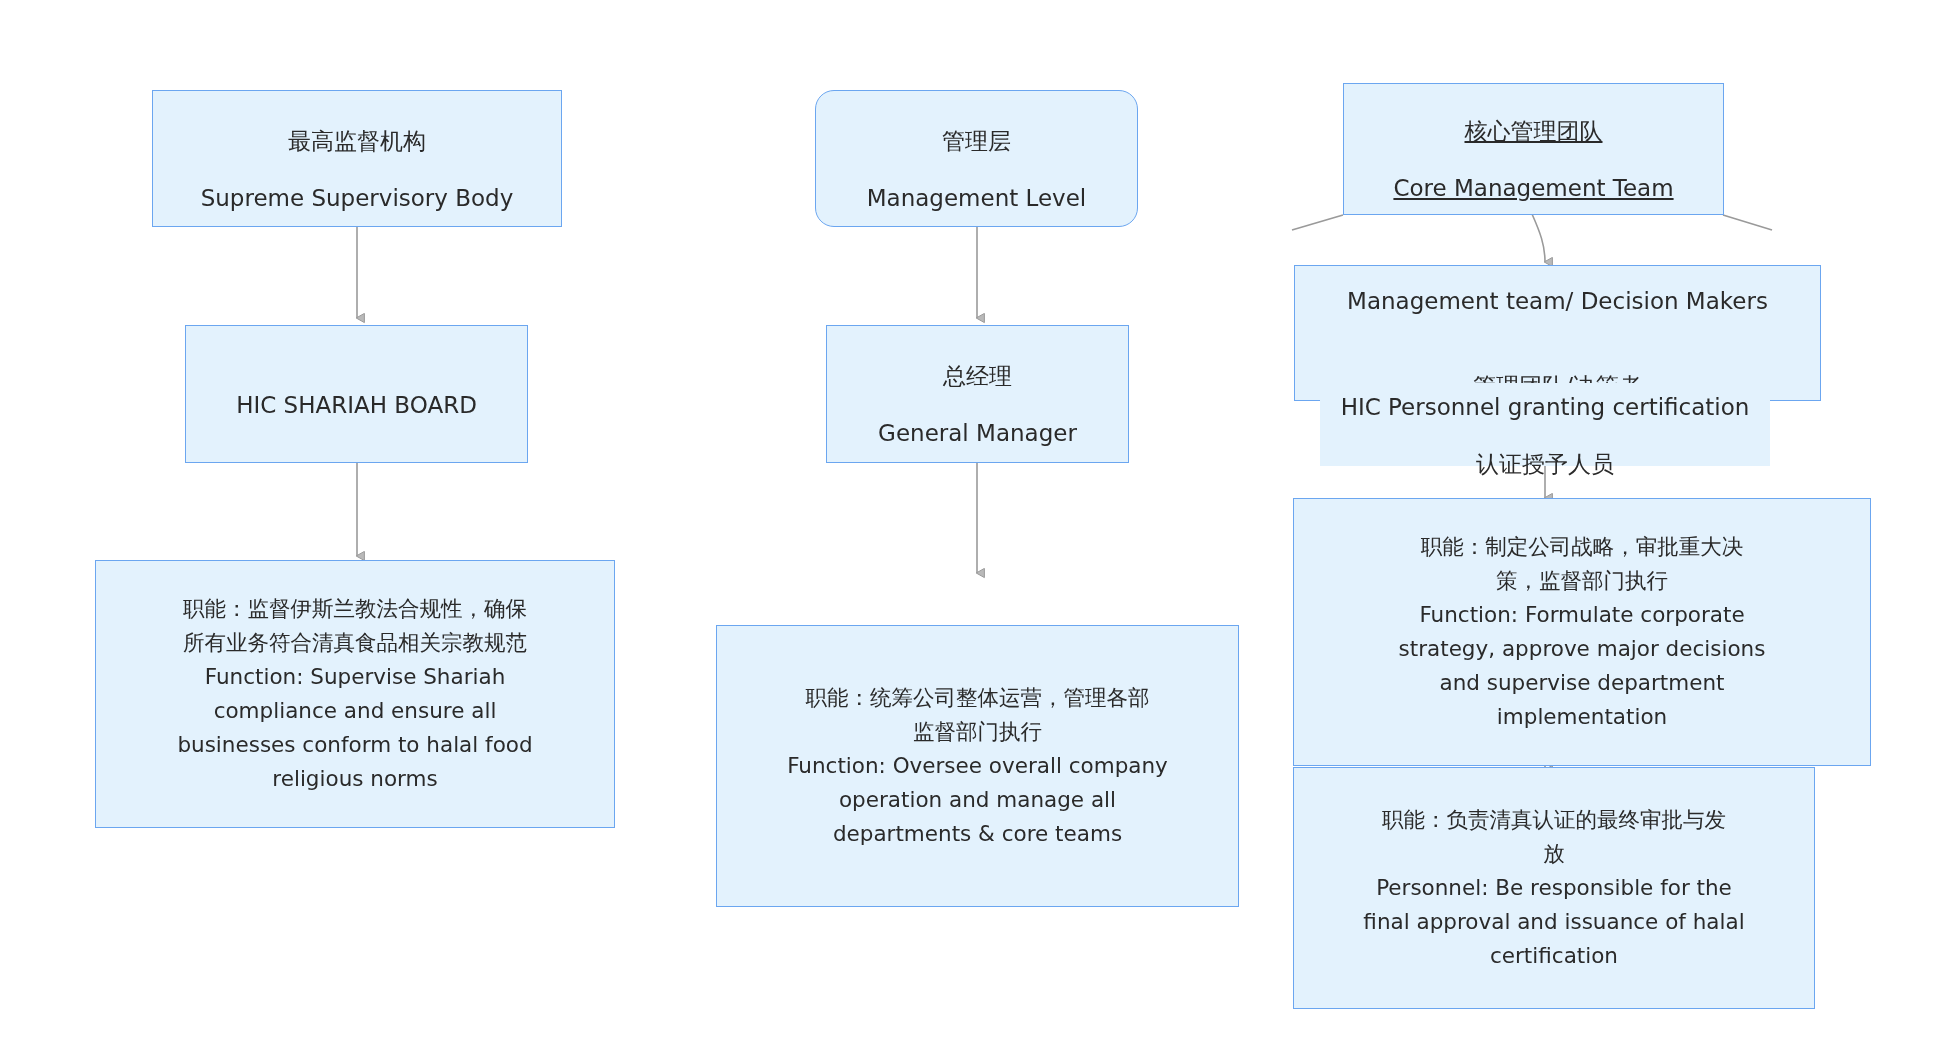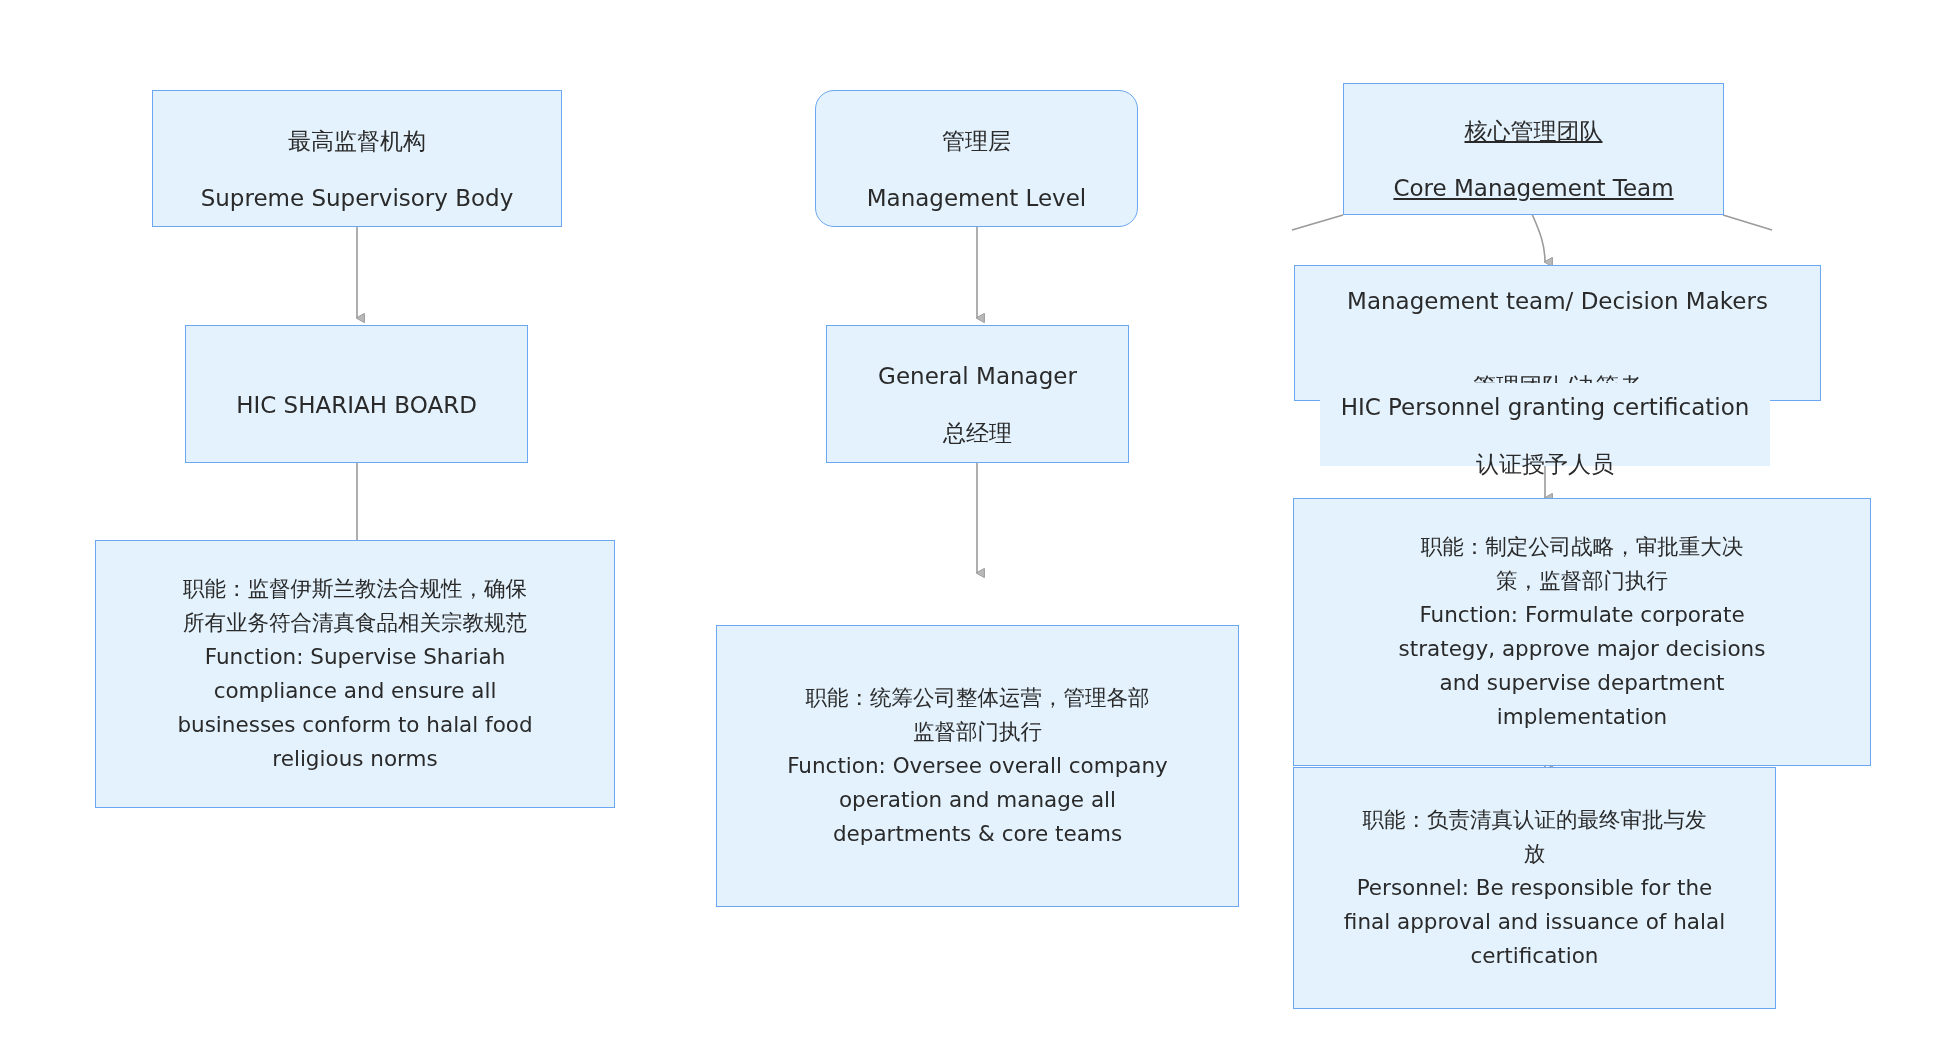--- a/index.html
+++ b/index.html
@@ -86,37 +86,37 @@
 
   <div class="node" style="left:152px; top:90px; width:410px; height:137px;">
     <span class="line t22">最高监督机构</span>
     <span class="line t22">Supreme Supervisory Body</span>
   </div>
 
   <div class="node" style="left:185px; top:325px; width:343px; height:138px;">
     <span class="line t22">HIC SHARIAH BOARD</span>
   </div>
 
-  <div class="node" style="left:95px; top:540px; width:520px; height:268px;">
+  <div class="node" style="left:95px; top:560px; width:520px; height:268px;">
     <span class="line t21">职能：监督伊斯兰教法合规性，确保</span>
     <span class="line t21">所有业务符合清真食品相关宗教规范</span>
     <span class="line t21">Function: Supervise Shariah</span>
     <span class="line t21">compliance and ensure all</span>
     <span class="line t21">businesses conform to halal food</span>
     <span class="line t21">religious norms</span>
   </div>
 
   <div class="node" style="left:815px; top:90px; width:323px; height:137px;border-radius:19px;">
     <span class="line t22">管理层</span>
     <span class="line t22">Management Level</span>
   </div>
 
   <div class="node" style="left:826px; top:325px; width:303px; height:138px;">
+    <span class="line t22">总经理</span>
     <span class="line t22">General Manager</span>
-    <span class="line t22">总经理</span>
   </div>
 
   <div class="node" style="left:716px; top:577px; width:523px; height:282px;margin-top:48px;">
     <span class="line t21">职能：统筹公司整体运营，管理各部</span>
     <span class="line t21">监督部门执行</span>
     <span class="line t21">Function: Oversee overall company</span>
     <span class="line t21">operation and manage all</span>
     <span class="line t21">departments &amp; core teams</span>
   </div>
 
@@ -137,21 +137,21 @@
 
   <div class="node" style="left:1293px; top:498px; width:578px; height:268px;">
     <span class="line t21">职能：制定公司战略，审批重大决</span>
     <span class="line t21">策，监督部门执行</span>
     <span class="line t21">Function: Formulate corporate</span>
     <span class="line t21">strategy, approve major decisions</span>
     <span class="line t21">and supervise department</span>
     <span class="line t21">implementation</span>
   </div>
 
-  <div class="node" style="left:1293px; top:767px; width:483px; height:242px; z-index:4;">
+  <div class="node" style="left:1293px; top:767px; width:522px; height:242px; z-index:4;">
     <span class="line t21">职能：负责清真认证的最终审批与发</span>
     <span class="line t21">放</span>
     <span class="line t21">Personnel: Be responsible for the</span>
     <span class="line t21">final approval and issuance of halal</span>
     <span class="line t21">certification</span>
   </div>
 
 </div>
 
 </body></html>

